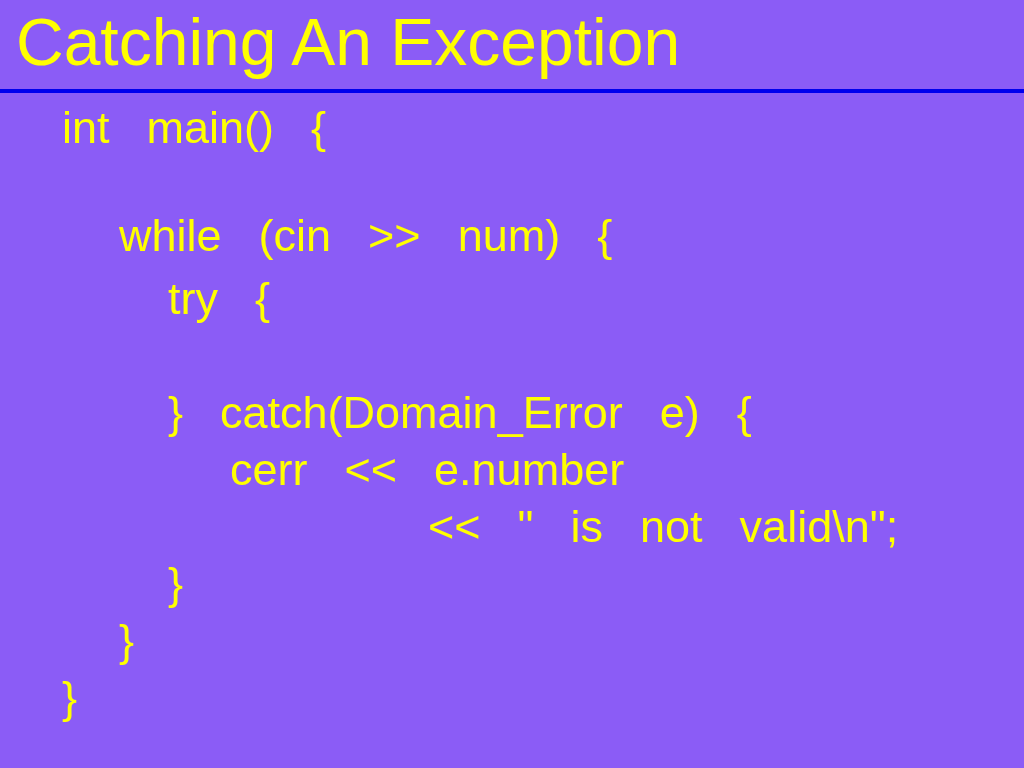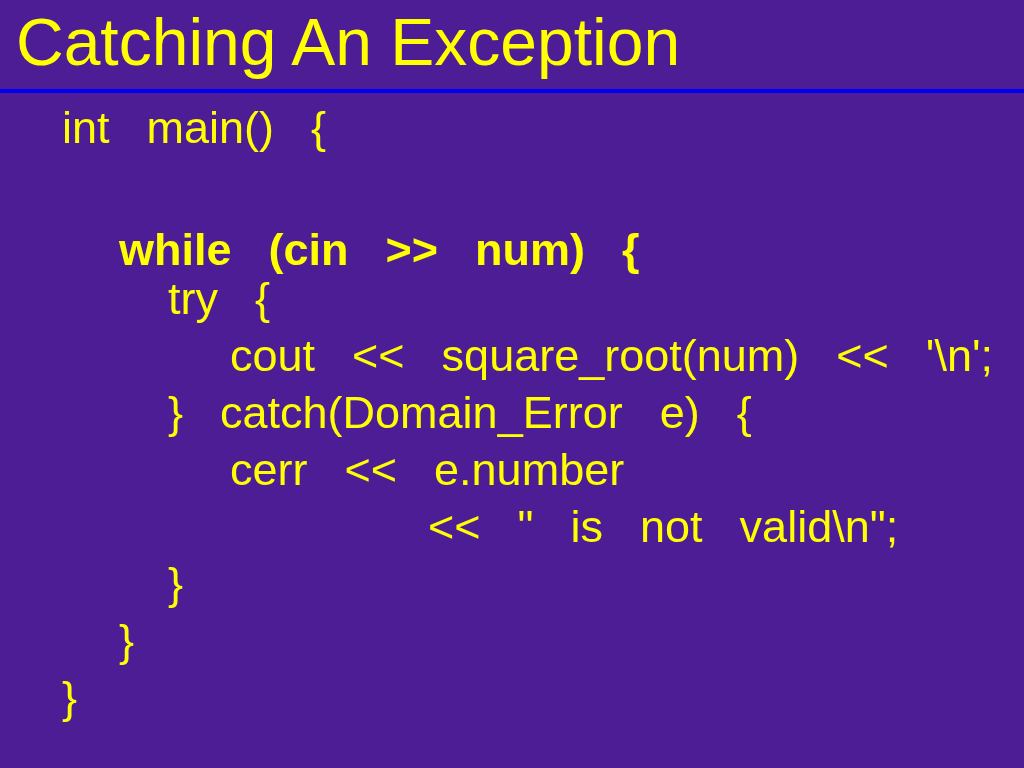--- a/index.html
+++ b/index.html
@@ -12,21 +12,21 @@
     height: 768px;
     overflow: hidden;
     background: #000080;
     font-family: "Liberation Sans", sans-serif;
   }
 
   #slide {
     position: relative;
     width: 1024px;
     height: 768px;
-    background: #4c1d95;
+    background: #8b5cf6;
     overflow: hidden;
   }
 
   
   #title-area {
     position: absolute;
     left: 0;
     top: 0;
     width: 1024px;
     height: 90px;
@@ -74,21 +74,21 @@
     font-family: "Liberation Sans", sans-serif;
     font-size: 45px;
     font-weight: normal;
     line-height: 57px;
     white-space: pre;
     word-spacing: 6px;
   }
 
   .code-line.ln0  { top:   0px; }
   .code-line.ln1  { top:  57px; }
-  .code-line.ln2  { top: 122px; font-weight: bold; }
+  .code-line.ln2  { top: 108px; }
   .code-line.ln3  { top: 171px; }
   .code-line.ln4  { top: 228px; }
   .code-line.ln5  { top: 285px; }
   .code-line.ln6  { top: 342px; }
   .code-line.ln7  { top: 399px; }
   .code-line.ln8  { top: 456px; }
   .code-line.ln9  { top: 513px; }
   .code-line.ln10 { top: 570px; }
 
   .ind0 { left:  26px; }
@@ -104,21 +104,20 @@
 
   <div id="title-area">
     <h1 id="slide-title">Catching An Exception</h1>
     <div id="title-rule"></div>
   </div>
 
   <div id="code-body">
     <div class="code-line ln0 ind0">int  main()  {</div>
     <div class="code-line ln2 ind1">while  (cin  &gt;&gt;  num)  {</div>
     <div class="code-line ln3 ind2">try  {</div>
-    <div class="code-line ln4 ind3">cout  &lt;&lt;  square_root(num)  &lt;&lt;  '\n';</div>
     <div class="code-line ln6 ind3">cerr  &lt;&lt;  e.number</div>
     <div class="code-line ln5 ind2">}  catch(Domain_Error  e)  {</div>
     <div class="code-line ln7 ind4">&lt;&lt;  "  is  not  valid\n";</div>
     <div class="code-line ln8 ind2">}</div>
     <div class="code-line ln9 ind1">}</div>
     <div class="code-line ln10 ind0">}</div>
   </div>
 
 </div>
 

